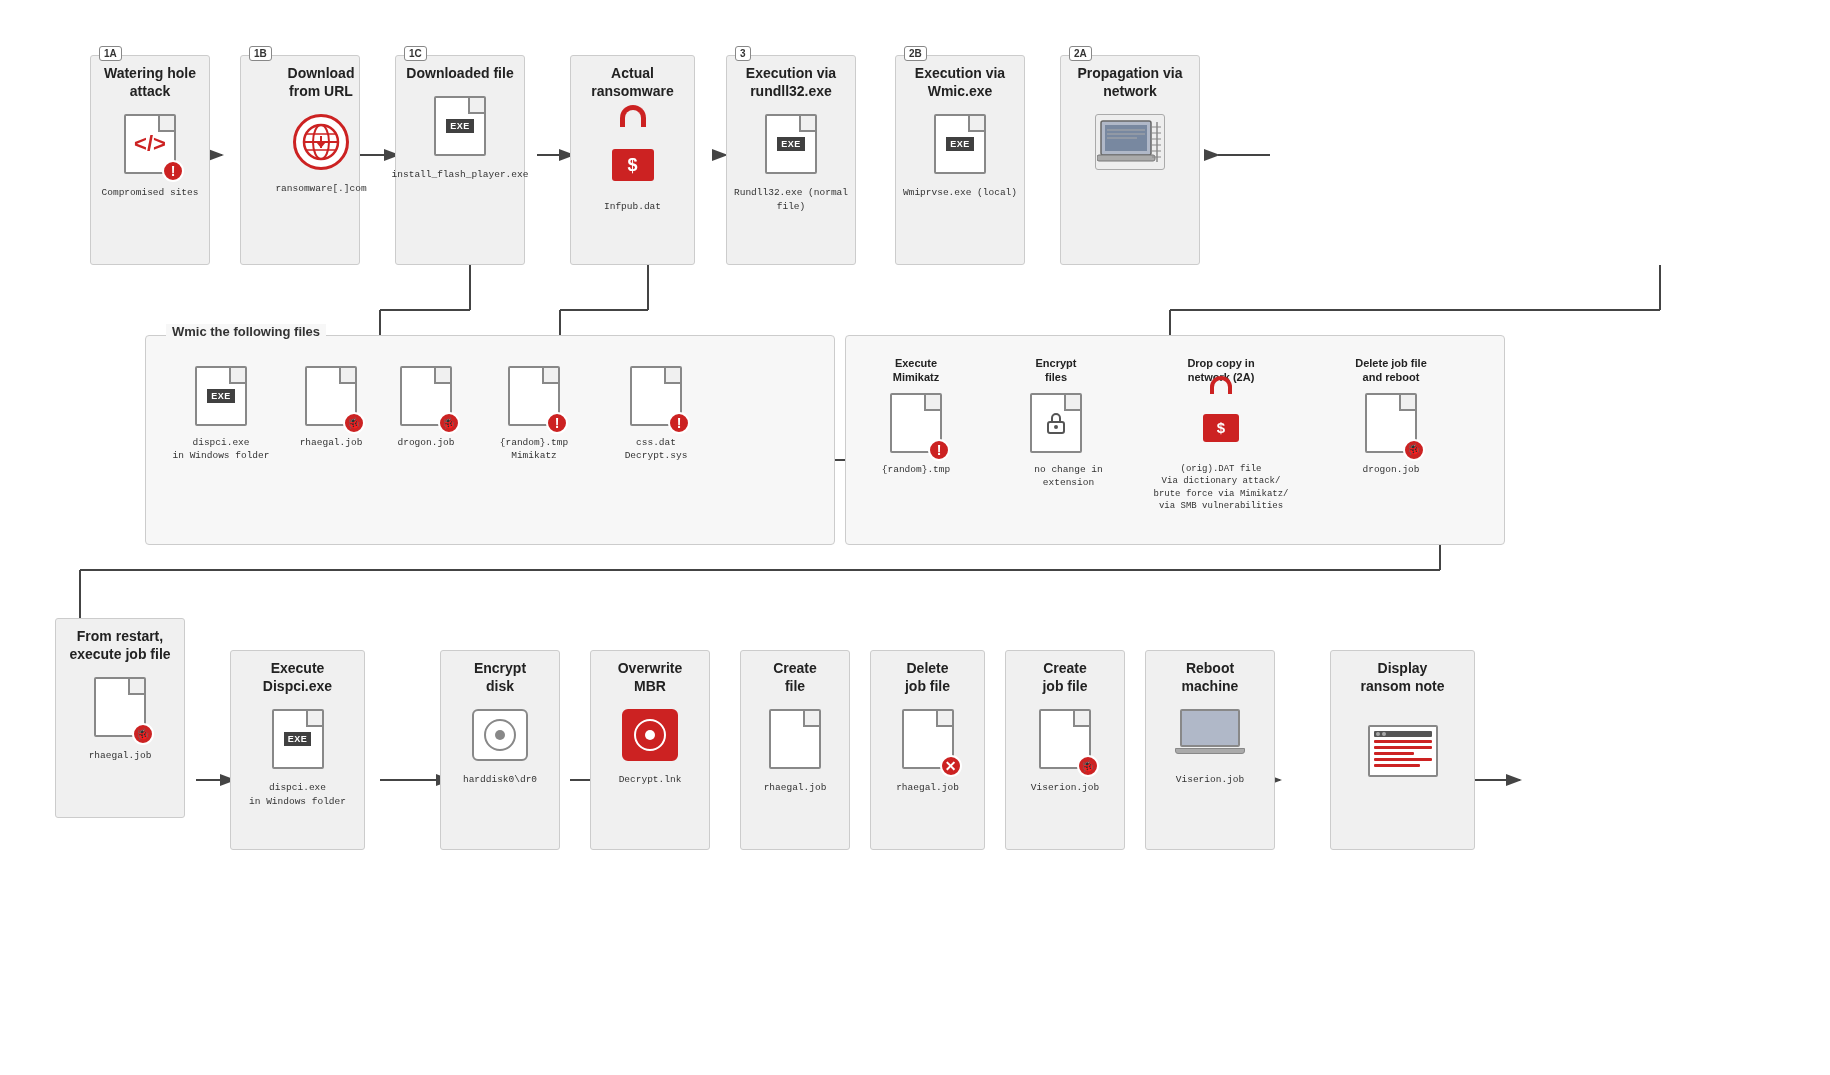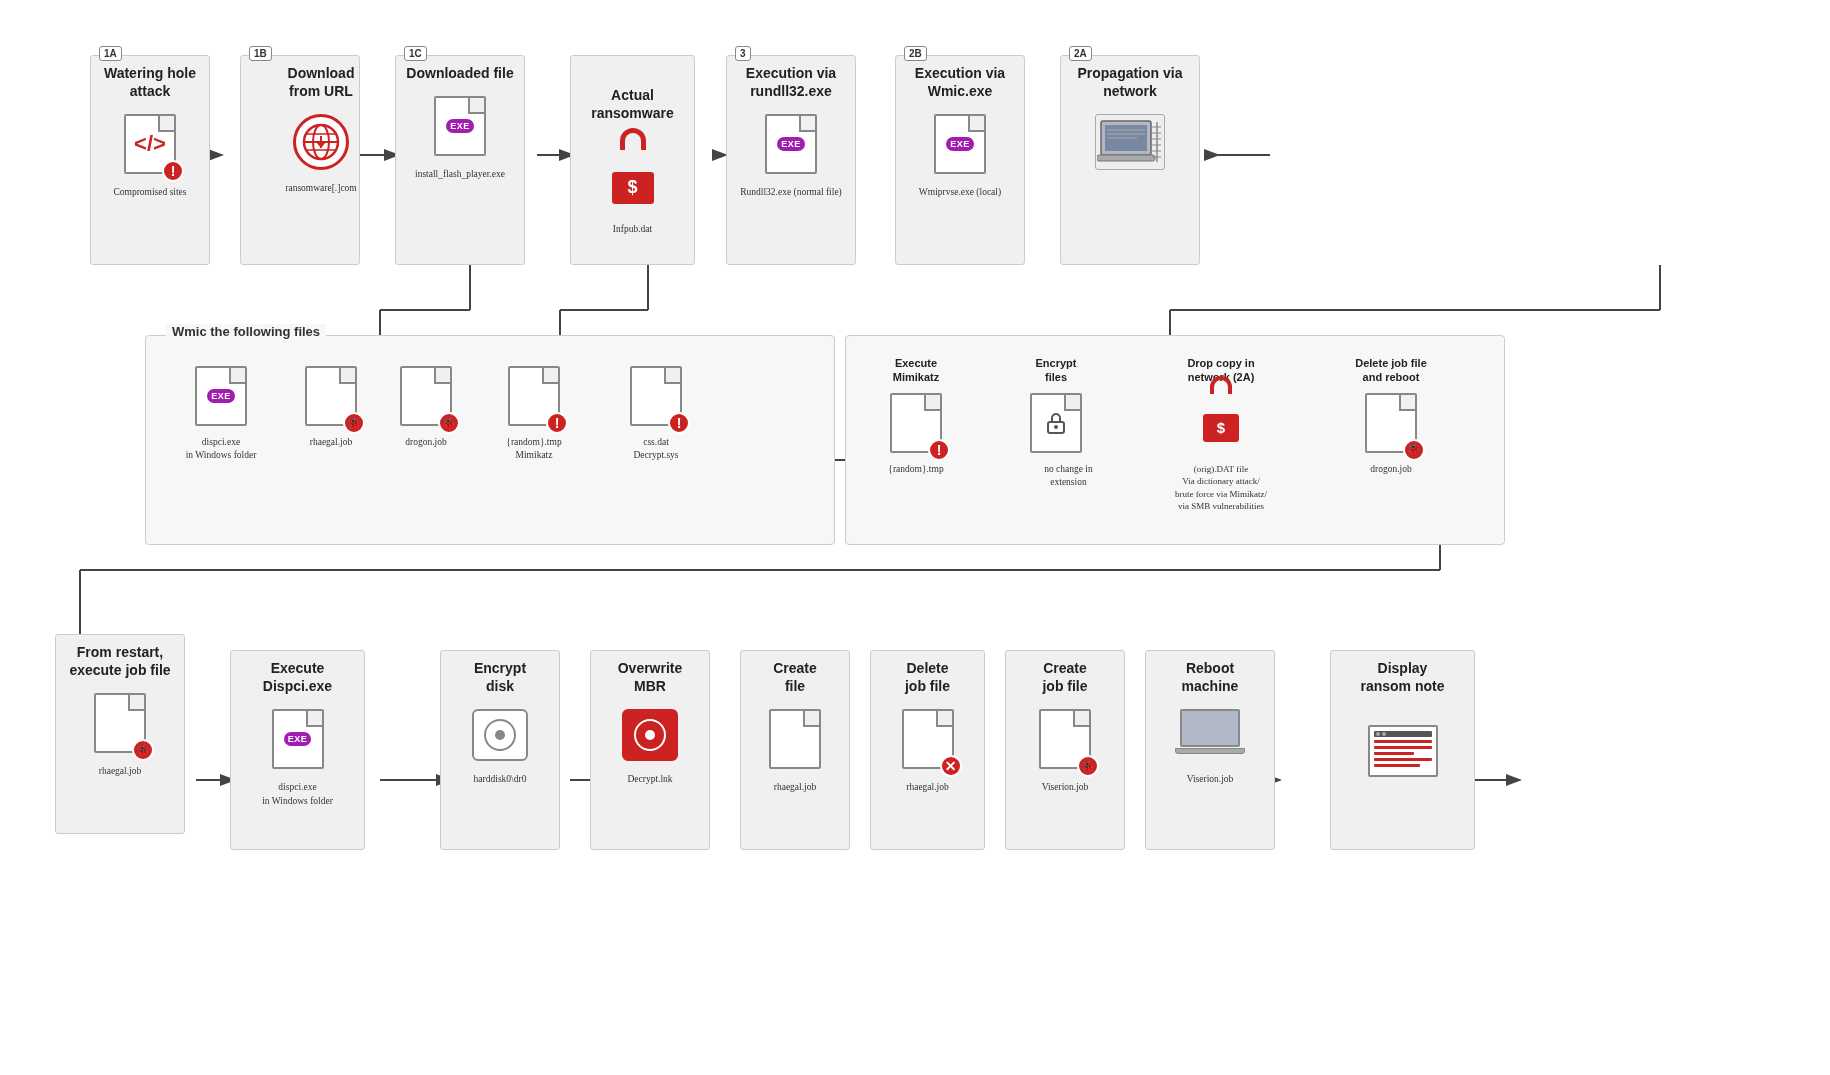--- a/index.html
+++ b/index.html
@@ -32,21 +32,21 @@
       text-align: center;
     }
     .card-title {
       font-size: 14px;
       font-weight: 600;
       margin-bottom: 6px;
       line-height: 1.3;
     }
     .card-label {
       font-size: 9.5px;
-      font-family: Liberation Serif, serif;
+      font-family: Liberation Mono, monospace;
       margin-top: 4px;
       line-height: 1.4;
       color: #333;
     }
     .step-badge {
       position: absolute;
       top: -10px;
       left: 8px;
       background: #fff;
       border: 1.5px solid #888;
@@ -82,26 +82,26 @@
       position: absolute;
       top: 0; right: 0;
       width: 14px; height: 14px;
       background: #f0f0f0;
       border-left: 2px solid #888;
       border-bottom: 2px solid #888;
     }
 
     
     .exe-badge {
-      background: #a21caf;
+      background: #404040;
       color: #fff;
       font-size: 9px;
       font-weight: bold;
       padding: 2px 4px;
-      border-radius: 7px;
+      border-radius: 0;
       letter-spacing: 0.5px;
     }
 
     
     .red-badge {
       position: absolute;
       bottom: -8px;
       right: -8px;
       width: 22px;
       height: 22px;
@@ -421,21 +421,21 @@
     <div class="card-title">Downloaded
 file</div>
     <div class="icon-wrap" style="margin: 8px 0; position:relative;">
       <div class="file-icon">
         <span class="exe-badge">EXE</span>
       </div>
     </div>
     <div class="card-label">install_flash_player.exe</div>
   </div>
 
-  <div class="card" style="left:570px; top:55px; width:125px; min-height:210px;justify-content:center;">
+  <div class="card" style="left:570px; top:55px; width:125px; min-height:210px;">
     <div class="card-title">Actual
 ransomware</div>
     <div class="icon-wrap" style="margin: 14px 0 10px 0; position:relative; height:66px;">
       <div class="lock-icon">
         <div class="lock-shackle"></div>
         <div class="lock-body">
           <span class="dollar-sign">$</span>
         </div>
       </div>
     </div>
@@ -583,21 +583,21 @@
     <div style="position:absolute; left:490px; top:20px; display:flex; flex-direction:column; align-items:center; width:110px;">
       <div class="card-title" style="font-size:11px; text-align:center; margin-bottom:8px;">Delete job file<br>and reboot</div>
       <div class="icon-wrap" style="position:relative;">
         <div class="file-icon"></div>
         <div class="red-badge-bug">🐞</div>
       </div>
       <div class="card-label" style="text-align:center; margin-top:10px;">drogon.job</div>
     </div>
   </div>
 
-  <div class="card" style="left:55px; top:634px; width:130px; min-height:200px;">
+  <div class="card" style="left:55px; top:618px; width:130px; min-height:200px;">
     <div class="card-title">From restart,<br>execute job file</div>
     <div class="icon-wrap" style="margin: 8px 0; position:relative;">
       <div class="file-icon"></div>
       <div class="red-badge-bug">🐞</div>
     </div>
     <div class="card-label">rhaegal.job</div>
   </div>
 
   <div class="card" style="left:230px; top:650px; width:135px; min-height:200px;">
     <div class="card-title">Execute<br>Dispci.exe</div>

